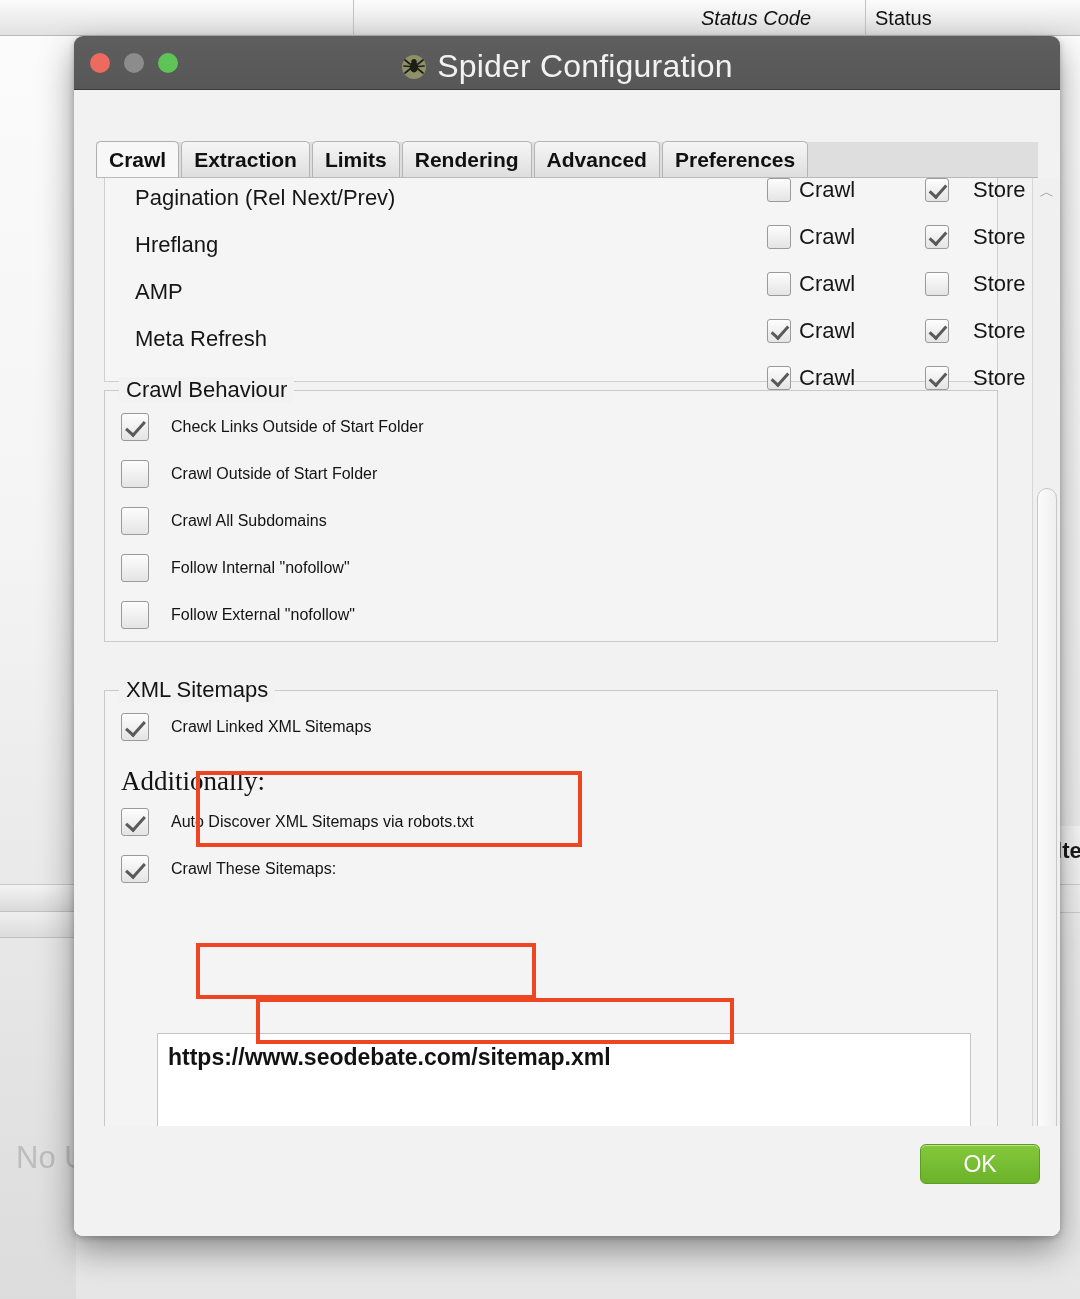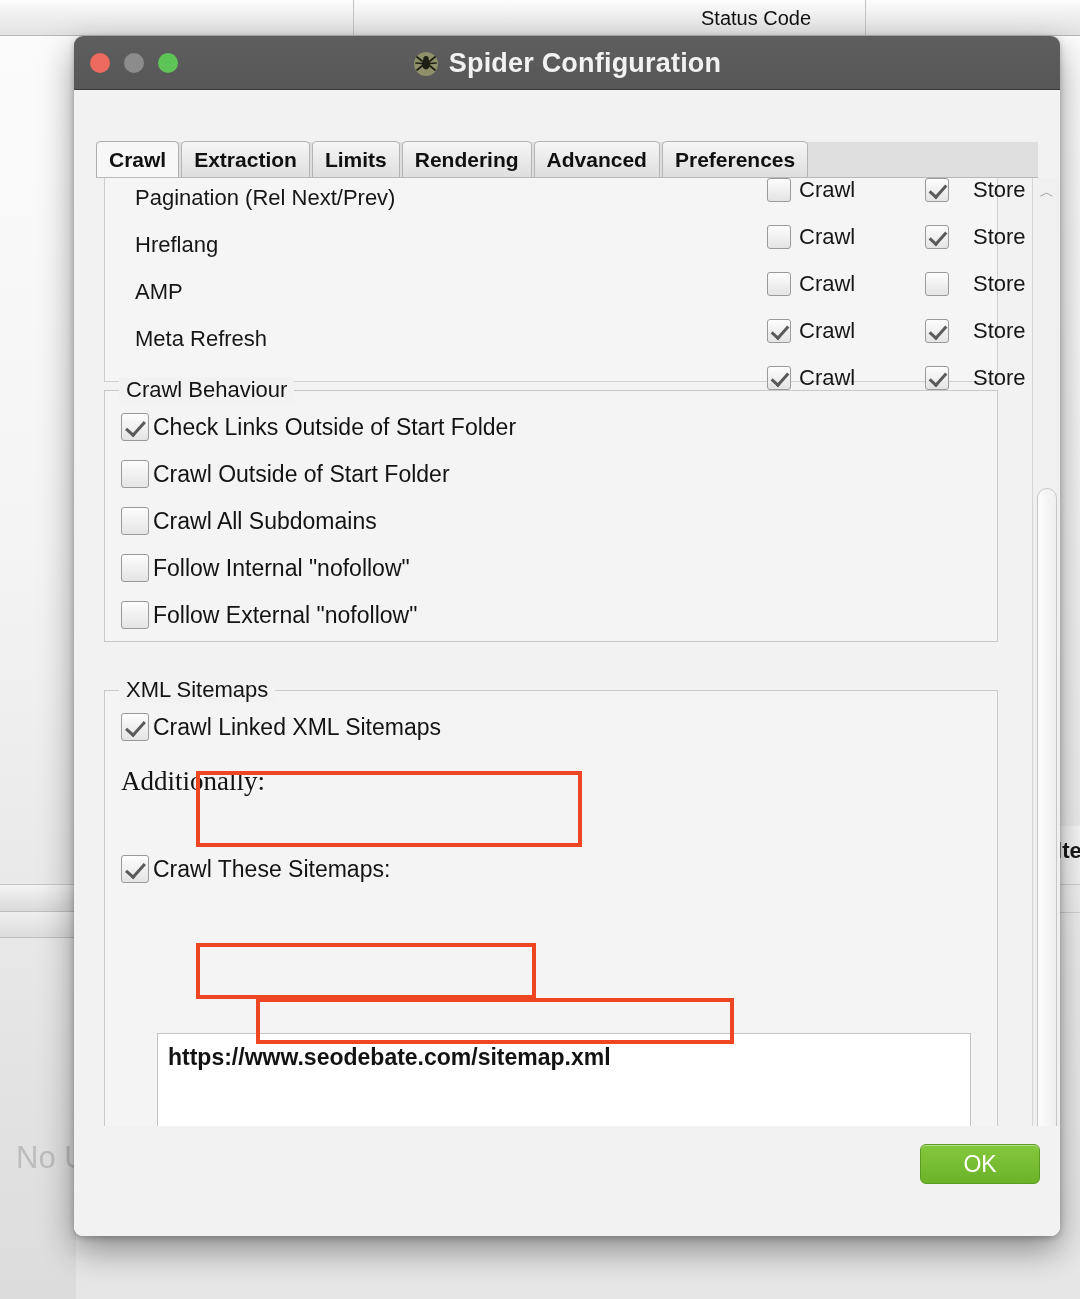--- a/index.html
+++ b/index.html
@@ -21,21 +21,21 @@
     border-bottom: 1px solid #b8b8b8;
   }
   .bg-col {
     position: absolute; top: 0; height: 36px;
     border-right: 1px solid #c2c2c2;
     font-size: 20px; color: #111; line-height: 36px;
     padding-left: 9px; white-space: nowrap; overflow: hidden;
   }
   #bg-col-0 { left: 0; width: 354px; }
   #bg-col-1 { left: 354px; width: 338px; margin-top: 45px; }
-  #bg-col-2 { left: 692px; width: 174px; }
+  #bg-col-2 { left: 692px; width: 174px; font-style: italic; }
   #bg-col-3 { left: 866px; width: 214px; border-right: none; }
 
   #bg-left-strip {
     position: absolute; left: 0; top: 36px; width: 76px; height: 1263px;
     background: linear-gradient(180deg,#fbfbfb 0%, #f4f4f4 40%, #dcdcdc 100%);
   }
   #bg-left-bar1 {
     position: absolute; left: 0; top: 884px; width: 76px; height: 28px;
     background: linear-gradient(180deg,#f4f4f4,#d9d9d9);
     border-top: 1px solid #c8c8c8; border-bottom: 1px solid #c0c0c0;
@@ -77,21 +77,21 @@
   }
   .light { position: absolute; top: 17px; width: 20px; height: 20px; border-radius: 50%; }
   #light-close { left: 16px; background: #ed6a5e; }
   #light-min   { left: 50px; background: #8c8c8c; }
   #light-max   { left: 84px; background: #5fc457; }
   #title-wrap {
     position: absolute; left: 0; right: 0; top: 12px;
     display: flex; align-items: center; justify-content: center; gap: 10px;
   }
   #app-icon { width: 26px; height: 26px; flex: none; }
-  #title-text { color: #f2f2f2; font-size: 27px; font-weight: bold; letter-spacing: .2px; }
+  #title-text { color: #f2f2f2; font-size: 32px; font-weight: normal; letter-spacing: .2px; }
 
   #dialog-body {
     position: absolute; left: 0; top: 54px; right: 0; bottom: 0;
     background: #f2f2f2;
     border-radius: 7px;
   }
 
   
   #tabbar {
     position: absolute; left: 22px; top: 52px; width: 942px; height: 36px;
@@ -157,22 +157,22 @@
   }
   .group > .legend {
     position: absolute; left: 14px; top: -14px;
     background: #f2f2f2; padding: 0 7px;
     font-size: 22px; color: #141414; white-space: nowrap;
   }
   #grp-behaviour { top: 212px; height: 252px; }
   #grp-sitemaps  { top: 512px; height: 508px; }
 
   .chk-line {
-    position: absolute; display: flex; align-items: center; gap: 4px;
-    font-size: 23px; color: #131313; white-space: nowrap;
+    position: absolute; display: flex; align-items: center; gap: 22px;
+    font-size: 16px; color: #131313; white-space: nowrap;
   }
   .chk-line .txt { line-height: 1; }
 
   .plain-line {
     position: absolute; font-size: 27px; color: #131313; white-space: nowrap; font-family: Liberation Serif, serif;
   }
 
   
   #sitemap-input {
     position: absolute; left: 52px; top: 342px; width: 814px; height: 148px;
@@ -225,20 +225,21 @@
 </style>
 </head>
 <body>
 
 <div id="bg-app">
 
   <div id="bg-table-header">
     <div class="bg-col" id="bg-col-0"></div>
     <div class="bg-col" id="bg-col-1">Content Type</div>
     <div class="bg-col" id="bg-col-2">Status Code</div>
+    <div class="bg-col" id="bg-col-3">Status</div>
   </div>
 
   <div id="bg-left-strip"></div>
   <div id="bg-left-bar1"></div>
   <div id="bg-left-bar2"></div>
   <div id="bg-empty-msg">No U</div>
 
   <div id="bg-right-panel"></div>
   <div id="bg-right-label">ilte</div>
   <div class="bg-right-rule" style="top:884px"></div>
@@ -374,20 +375,24 @@
         <div class="group" id="grp-sitemaps">
           <div class="legend">XML Sitemaps</div>
 
           <div class="chk-line" style="left:16px; top:22px">
             <div class="cb big checked"></div>
             <div class="txt">Crawl Linked XML Sitemaps</div>
           </div>
 
           <div class="plain-line" style="left:16px; top:75px">Additionally:</div>
 
+          <div class="chk-line" style="left:16px; top:117px">
+            <div class="cb big checked"></div>
+            <div class="txt">Auto Discover XML Sitemaps via robots.txt</div>
+          </div>
 
           <div class="chk-line" style="left:16px; top:164px">
             <div class="cb big checked"></div>
             <div class="txt">Crawl These Sitemaps:</div>
           </div>
 
           <div id="sitemap-input">
             <div id="sitemap-url">https://www.seodebate.com/sitemap.xml</div>
           </div>
 

